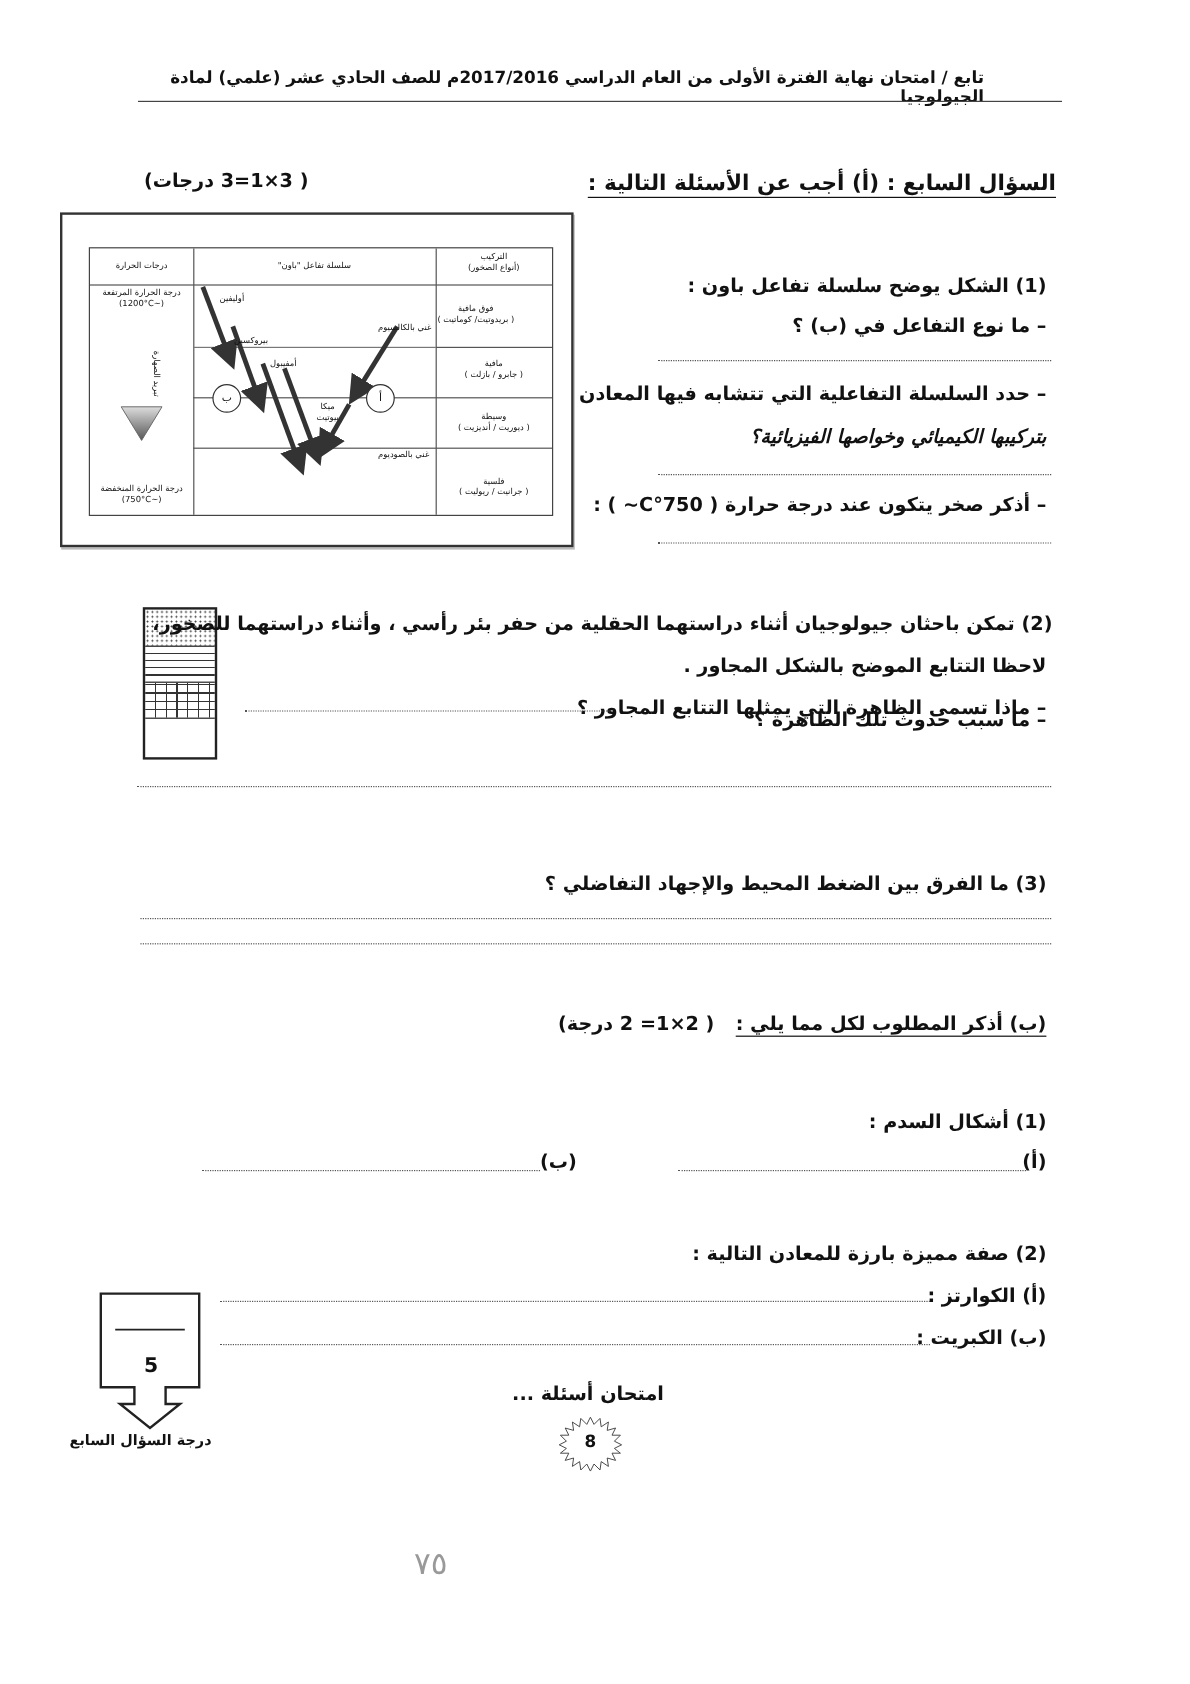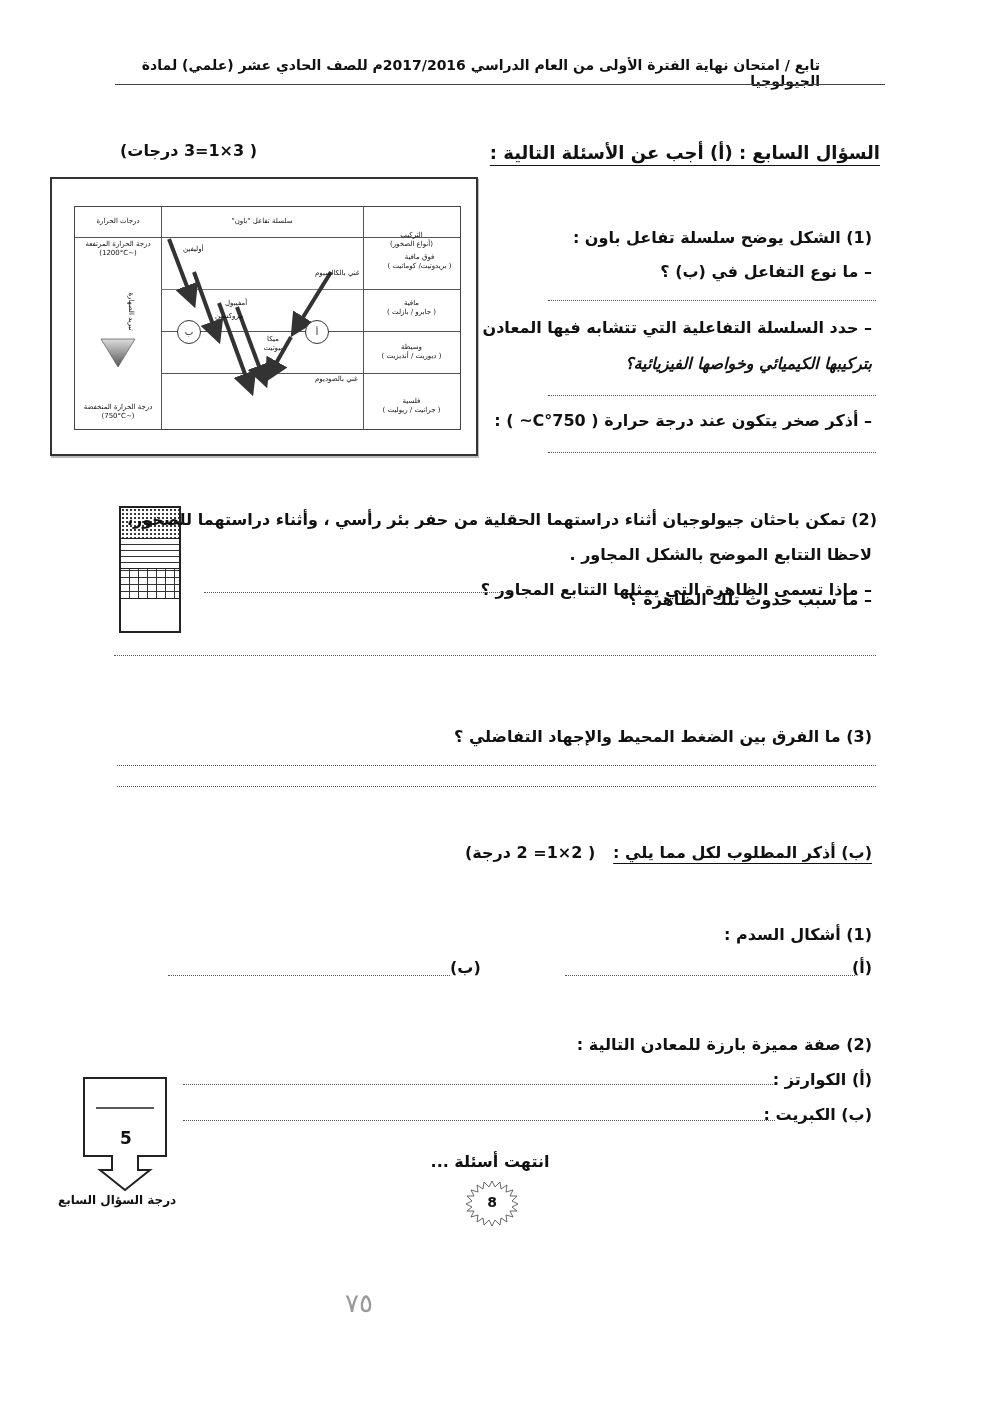--- a/index.html
+++ b/index.html
@@ -64,21 +64,21 @@
 
     <div class="dg-line" style="left:0; top:30px; width:385px; height:1px;"></div>
 
     <div class="dg-line" style="left:288px; top:82px; width:97px; height:1px;"></div>
     <div class="dg-line" style="left:86px; top:82px; width:202px; height:1px; background:#777;"></div>
     <div class="dg-line" style="left:86px; top:124px; width:299px; height:1px;"></div>
     <div class="dg-line" style="left:86px; top:166px; width:299px; height:1px;"></div>
 
     <div class="dg-label" style="left:0; top:10px; width:86px;">درجات الحرارة</div>
     <div class="dg-label" style="left:86px; top:10px; width:202px;">سلسلة تفاعل "باون"</div>
-    <div class="dg-label" style="left:288px; top:3px; width:97px;margin-top:21px;">
+    <div class="dg-label" style="left:288px; top:3px; width:97px;">
       <div>التركيب</div>
       <div>(أنواع الصخور)</div>
     </div>
 
     <div class="dg-label" style="left:0; top:33px; width:86px;">
       <div>درجة الحرارة المرتفعة</div>
       <div>(~1200°C)</div>
     </div>
     <div class="dg-label" style="left:0; top:196px; width:86px;">
       <div>درجة الحرارة المنخفضة</div>
@@ -89,21 +89,21 @@
     <svg style="position:absolute; left:24px; top:128px;" width="38" height="34">
       <defs>
         <linearGradient id="tg" x1="0" y1="0" x2="0" y2="1">
           <stop offset="0" stop-color="#ddd"></stop>
             <stop offset="1" stop-color="#555"></stop>
         </linearGradient>
       </defs>
       <polygon points="2,4 36,4 19,32" fill="url(#tg)" stroke="#666" stroke-width="0.8"></polygon>
     </svg>
 
-    <div class="dg-label" style="left:296px; top:46px; width:97px;text-align:center;">
+    <div class="dg-label" style="left:273px; top:46px; width:97px;text-align:center;">
       <div>فوق مافية</div>
       <div>( بريدوتيت/ كوماتيت )</div>
     </div>
     <div class="dg-label" style="left:288px; top:92px; width:97px;">
       <div>مافية</div>
       <div>( جابرو / بازلت )</div>
     </div>
     <div class="dg-label" style="left:288px; top:136px; width:97px;">
       <div>وسيطة</div>
       <div>( ديوريت / أنديزيت )</div>
@@ -123,21 +123,21 @@
         <line x1="8" y1="2" x2="30" y2="60"></line>
         <line x1="33" y1="35" x2="55" y2="96"></line>
         <line x1="58" y1="66" x2="88" y2="148"></line>
         <line x1="76" y1="70" x2="102" y2="140"></line>
         <line x1="170" y1="35" x2="136" y2="90"></line>
         <line x1="130" y1="100" x2="110" y2="135"></line>
       </g>
     </svg>
 
     <div class="dg-label" style="left:108px; top:38px;">أوليفين</div>
-    <div class="dg-label" style="left:140px; top:73px;margin-top:32px;">بيروكسين</div>
+    <div class="dg-label" style="left:120px; top:73px;">بيروكسين</div>
     <div class="dg-label" style="left:150px; top:92px;">أمفيبول</div>
     <div class="dg-label" style="left:186px; top:128px; width:24px;">
       <div>ميكا</div>
       <div>بيوتيت</div>
     </div>
     <div class="dg-label" style="left:240px; top:62px;">غني بالكالسيوم</div>
     <div class="dg-label" style="left:240px; top:168px;">غني بالصوديوم</div>
 
     <div class="dg-circle" style="left:102px; top:113px;">ب</div>
     <div class="dg-circle" style="left:230px; top:113px;">أ</div>
@@ -186,19 +186,19 @@
 <div class="abs dots" style="left:183px; top:1120px; width:592px;"></div>
 
 <svg class="abs" style="left:82px; top:1076px;" width="88" height="116">
   <polygon points="2,2 84,2 84,80 56,80 56,94 68,94 43,114 18,94 30,94 30,80 2,80" fill="#fff" stroke="#222" stroke-width="2"></polygon>
   <line x1="14" y1="32" x2="72" y2="32" stroke="#222" stroke-width="1.5"></line>
 </svg>
 <div class="abs" style="left:82px; top:1076px; width:88px; height:28px;"></div>
 <div class="abs" style="left:82px; top:1128px; width:88px; text-align:center; font-size:17px; font-weight:bold;">5</div>
 <div class="abs score-label rtl">درجة السؤال السابع</div>
 
-<div class="abs page-end rtl">انتهت أسئلة ...</div>
+<div class="abs page-end rtl">امتحان أسئلة ...</div>
 <svg class="abs page-num" viewBox="0 0 54 46">
   <polygon points="27,1 30,7 35,2 36,9 42,5 41,12 48,10 45,16 52,16 47,21 53,24 47,27 52,31 45,31 48,37 41,35 42,42 36,38 35,45 30,40 27,46 24,40 19,45 18,38 12,42 13,35 6,37 9,31 2,31 7,27 1,24 7,21 2,16 9,16 6,10 13,12 12,5 18,9 19,2 24,7" fill="#fff" stroke="#444" stroke-width="0.8"></polygon>
 </svg>
 <div class="abs" style="left:465px; top:1194px; width:54px; text-align:center; font-size:14px; font-weight:bold;">8</div>
 
 <div class="abs handwrite">٧٥</div>
 
 </body></html>

